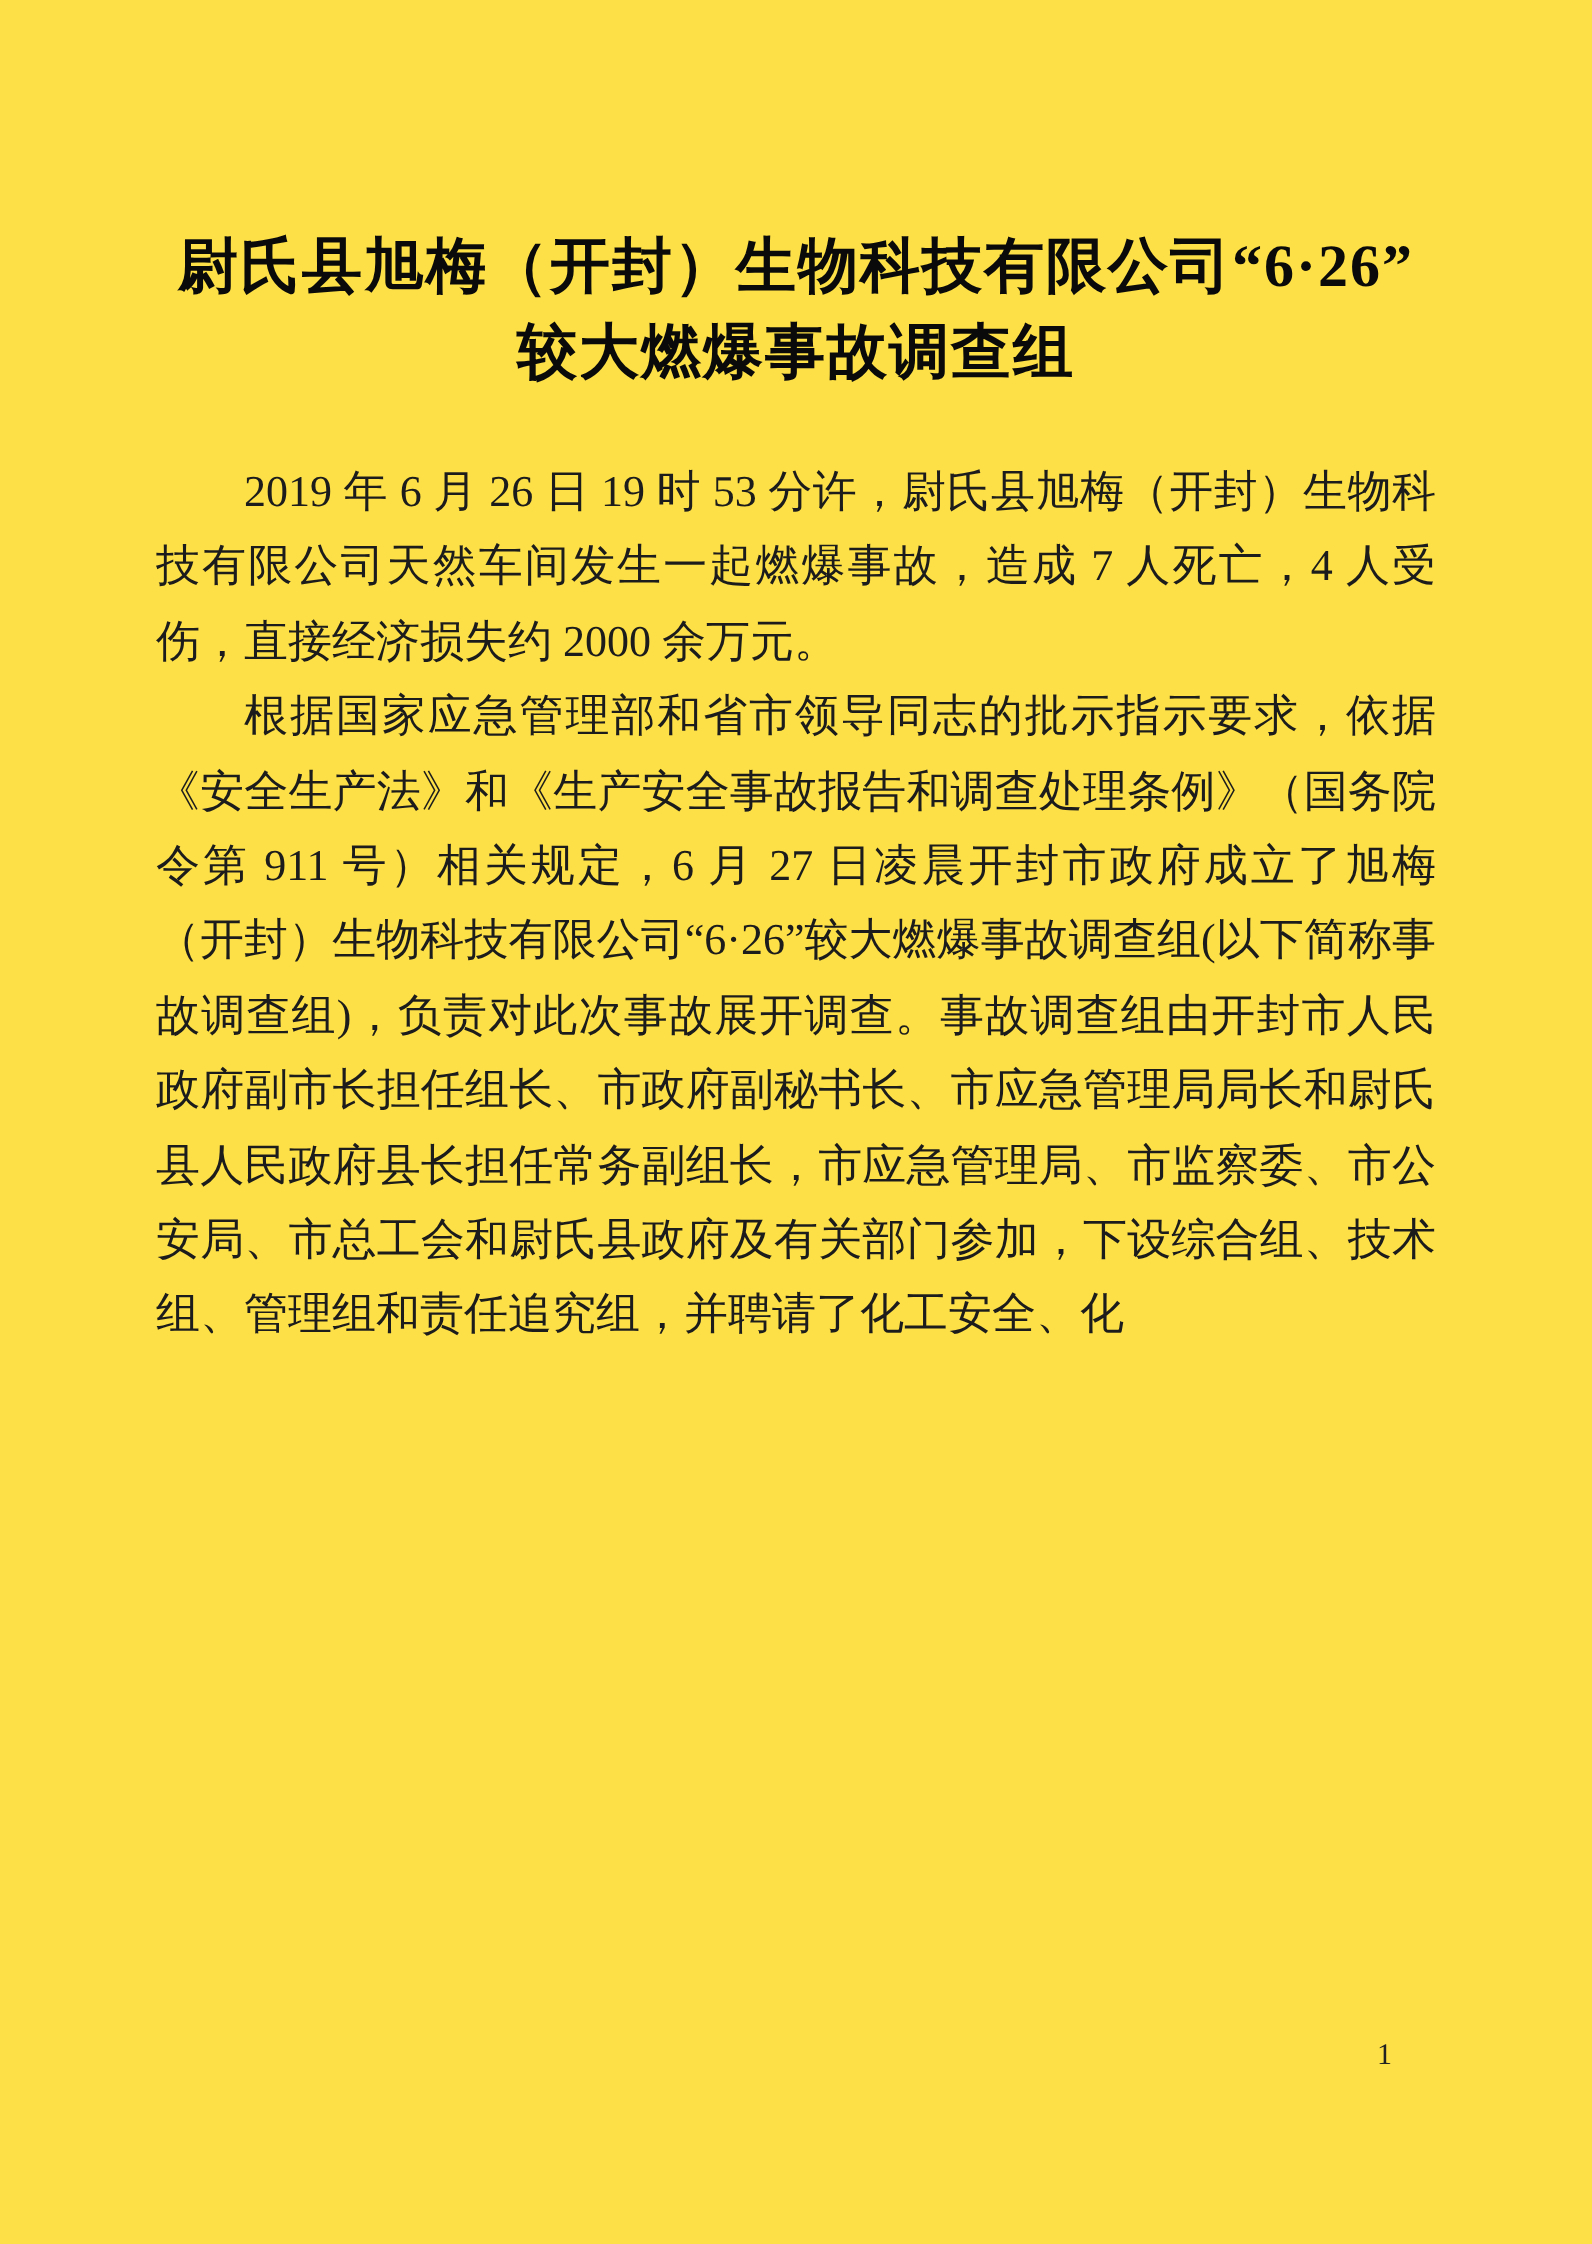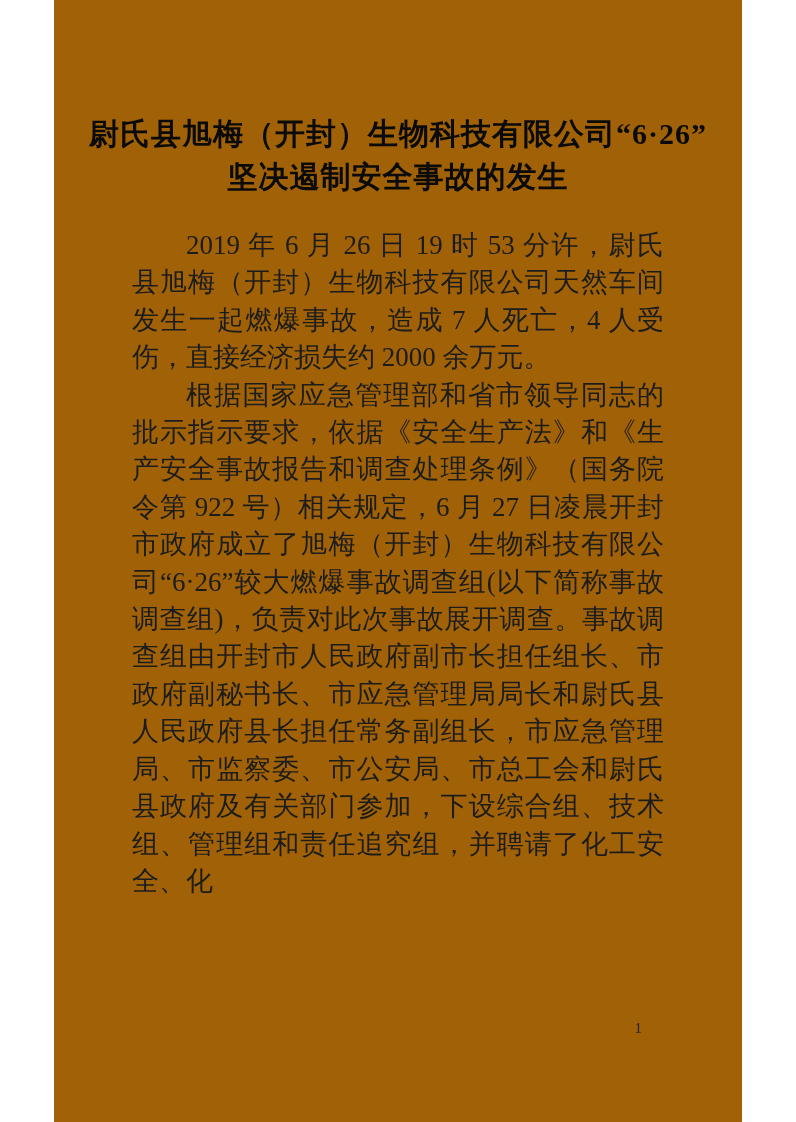--- a/index.html
+++ b/index.html
@@ -2,39 +2,39 @@
 <html><head>
 <meta charset="utf-8">
 <style>
   * { margin: 0; padding: 0; box-sizing: border-box; }
   html, body {
     background: #ffffff;
     font-family: "Liberation Serif", "DejaVu Serif", serif;
   }
   .page {
     position: relative;
-    width: 688px;
+    width: 796px;
     height: 1122px;
-    background: #a16207;
+    background: #fde047;
     overflow: hidden;
     margin: 0 auto;
   }
   .doc-title {
     margin-top: 112px;
     text-align: center;
     font-weight: bold;
     color: #0a0a0a;
     font-size: 30px;
     line-height: 43px;
     letter-spacing: 1px;
   }
   .doc-body {
     margin: 29px 78px 0 78px;
     color: #1c1c1c;
-    font-size: 27px;
+    font-size: 22px;
     line-height: 37.4px;
     text-align: justify;
     text-justify: inter-ideograph;
   }
   .doc-body p {
     margin: 0;
     text-indent: 2em;
   }
   .page-number {
     position: absolute;
@@ -44,23 +44,23 @@
     color: #222222;
   }
 </style>
 </head>
 <body>
 
 <div class="page">
 
   <h1 class="doc-title">
     <span>尉氏县旭梅（开封）生物科技有限公司“6·26”</span><br>
-    <span>坚决遏制安全事故的发生</span>
+    <span>较大燃爆事故调查组</span>
   </h1>
 
   <div class="doc-body">
     <p>2019 年 6 月 26 日 19 时 53 分许，尉氏县旭梅（开封）生物科技有限公司天然车间发生一起燃爆事故，造成 7 人死亡，4 人受伤，直接经济损失约 2000 余万元。</p>
-    <p>根据国家应急管理部和省市领导同志的批示指示要求，依据《安全生产法》和《生产安全事故报告和调查处理条例》（国务院令第 922 号）相关规定，6 月 27 日凌晨开封市政府成立了旭梅（开封）生物科技有限公司“6·26”较大燃爆事故调查组(以下简称事故调查组)，负责对此次事故展开调查。事故调查组由开封市人民政府副市长担任组长、市政府副秘书长、市应急管理局局长和尉氏县人民政府县长担任常务副组长，市应急管理局、市监察委、市公安局、市总工会和尉氏县政府及有关部门参加，下设综合组、技术组、管理组和责任追究组，并聘请了化工安全、化</p>
+    <p>根据国家应急管理部和省市领导同志的批示指示要求，依据《安全生产法》和《生产安全事故报告和调查处理条例》（国务院令第 911 号）相关规定，6 月 27 日凌晨开封市政府成立了旭梅（开封）生物科技有限公司“6·26”较大燃爆事故调查组(以下简称事故调查组)，负责对此次事故展开调查。事故调查组由开封市人民政府副市长担任组长、市政府副秘书长、市应急管理局局长和尉氏县人民政府县长担任常务副组长，市应急管理局、市监察委、市公安局、市总工会和尉氏县政府及有关部门参加，下设综合组、技术组、管理组和责任追究组，并聘请了化工安全、化</p>
   </div>
 
   <div class="page-number">1</div>
 
 </div>
 
 </body></html>

